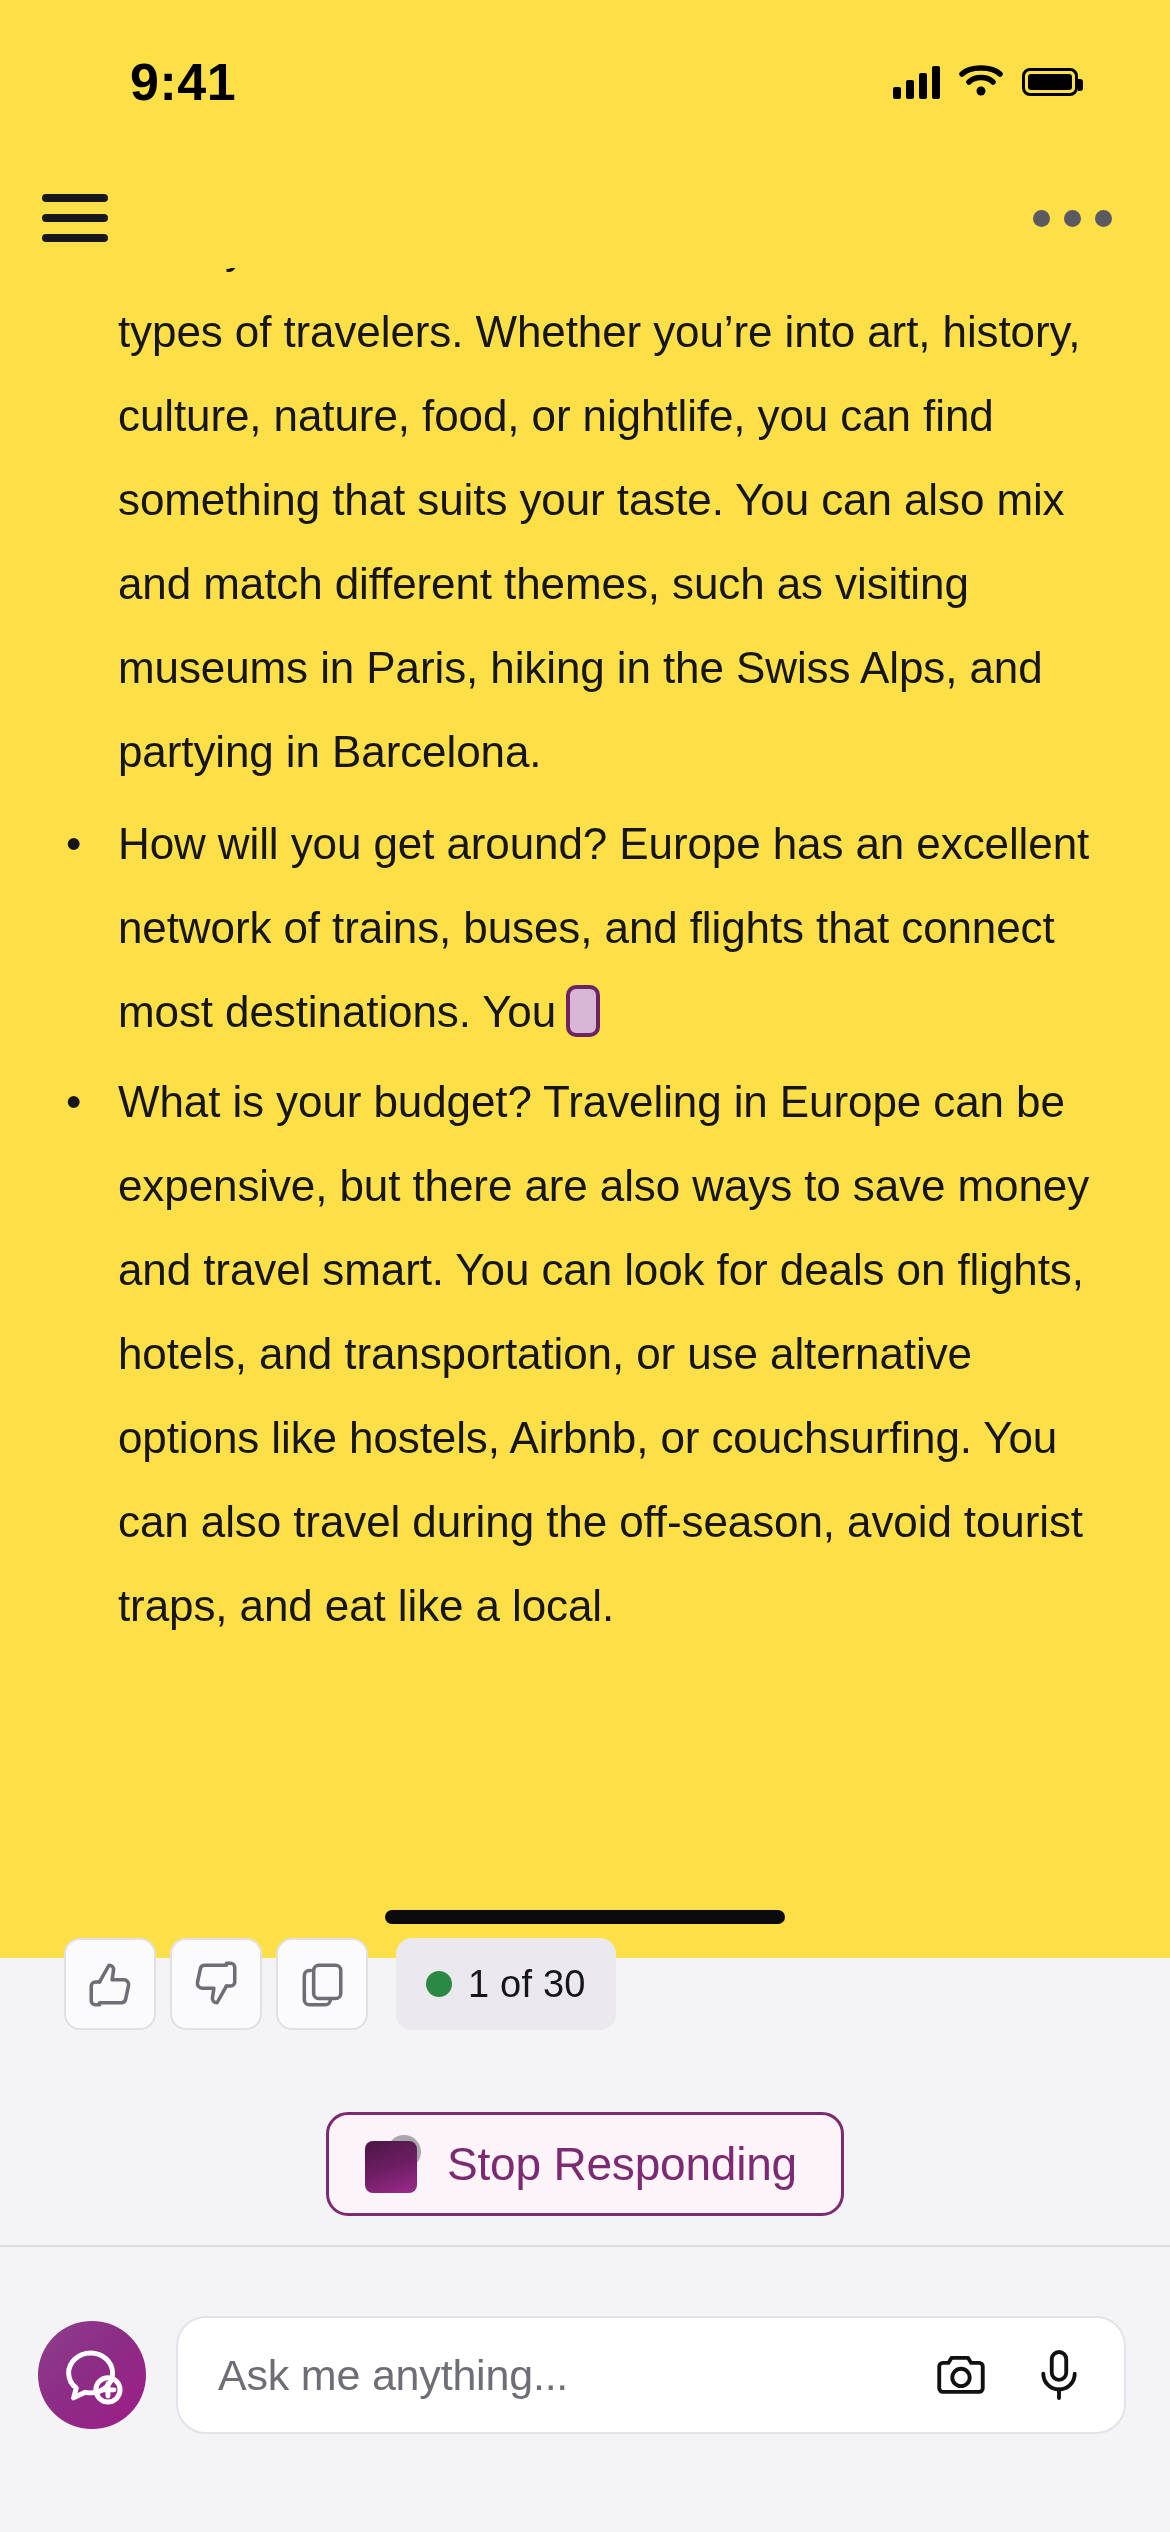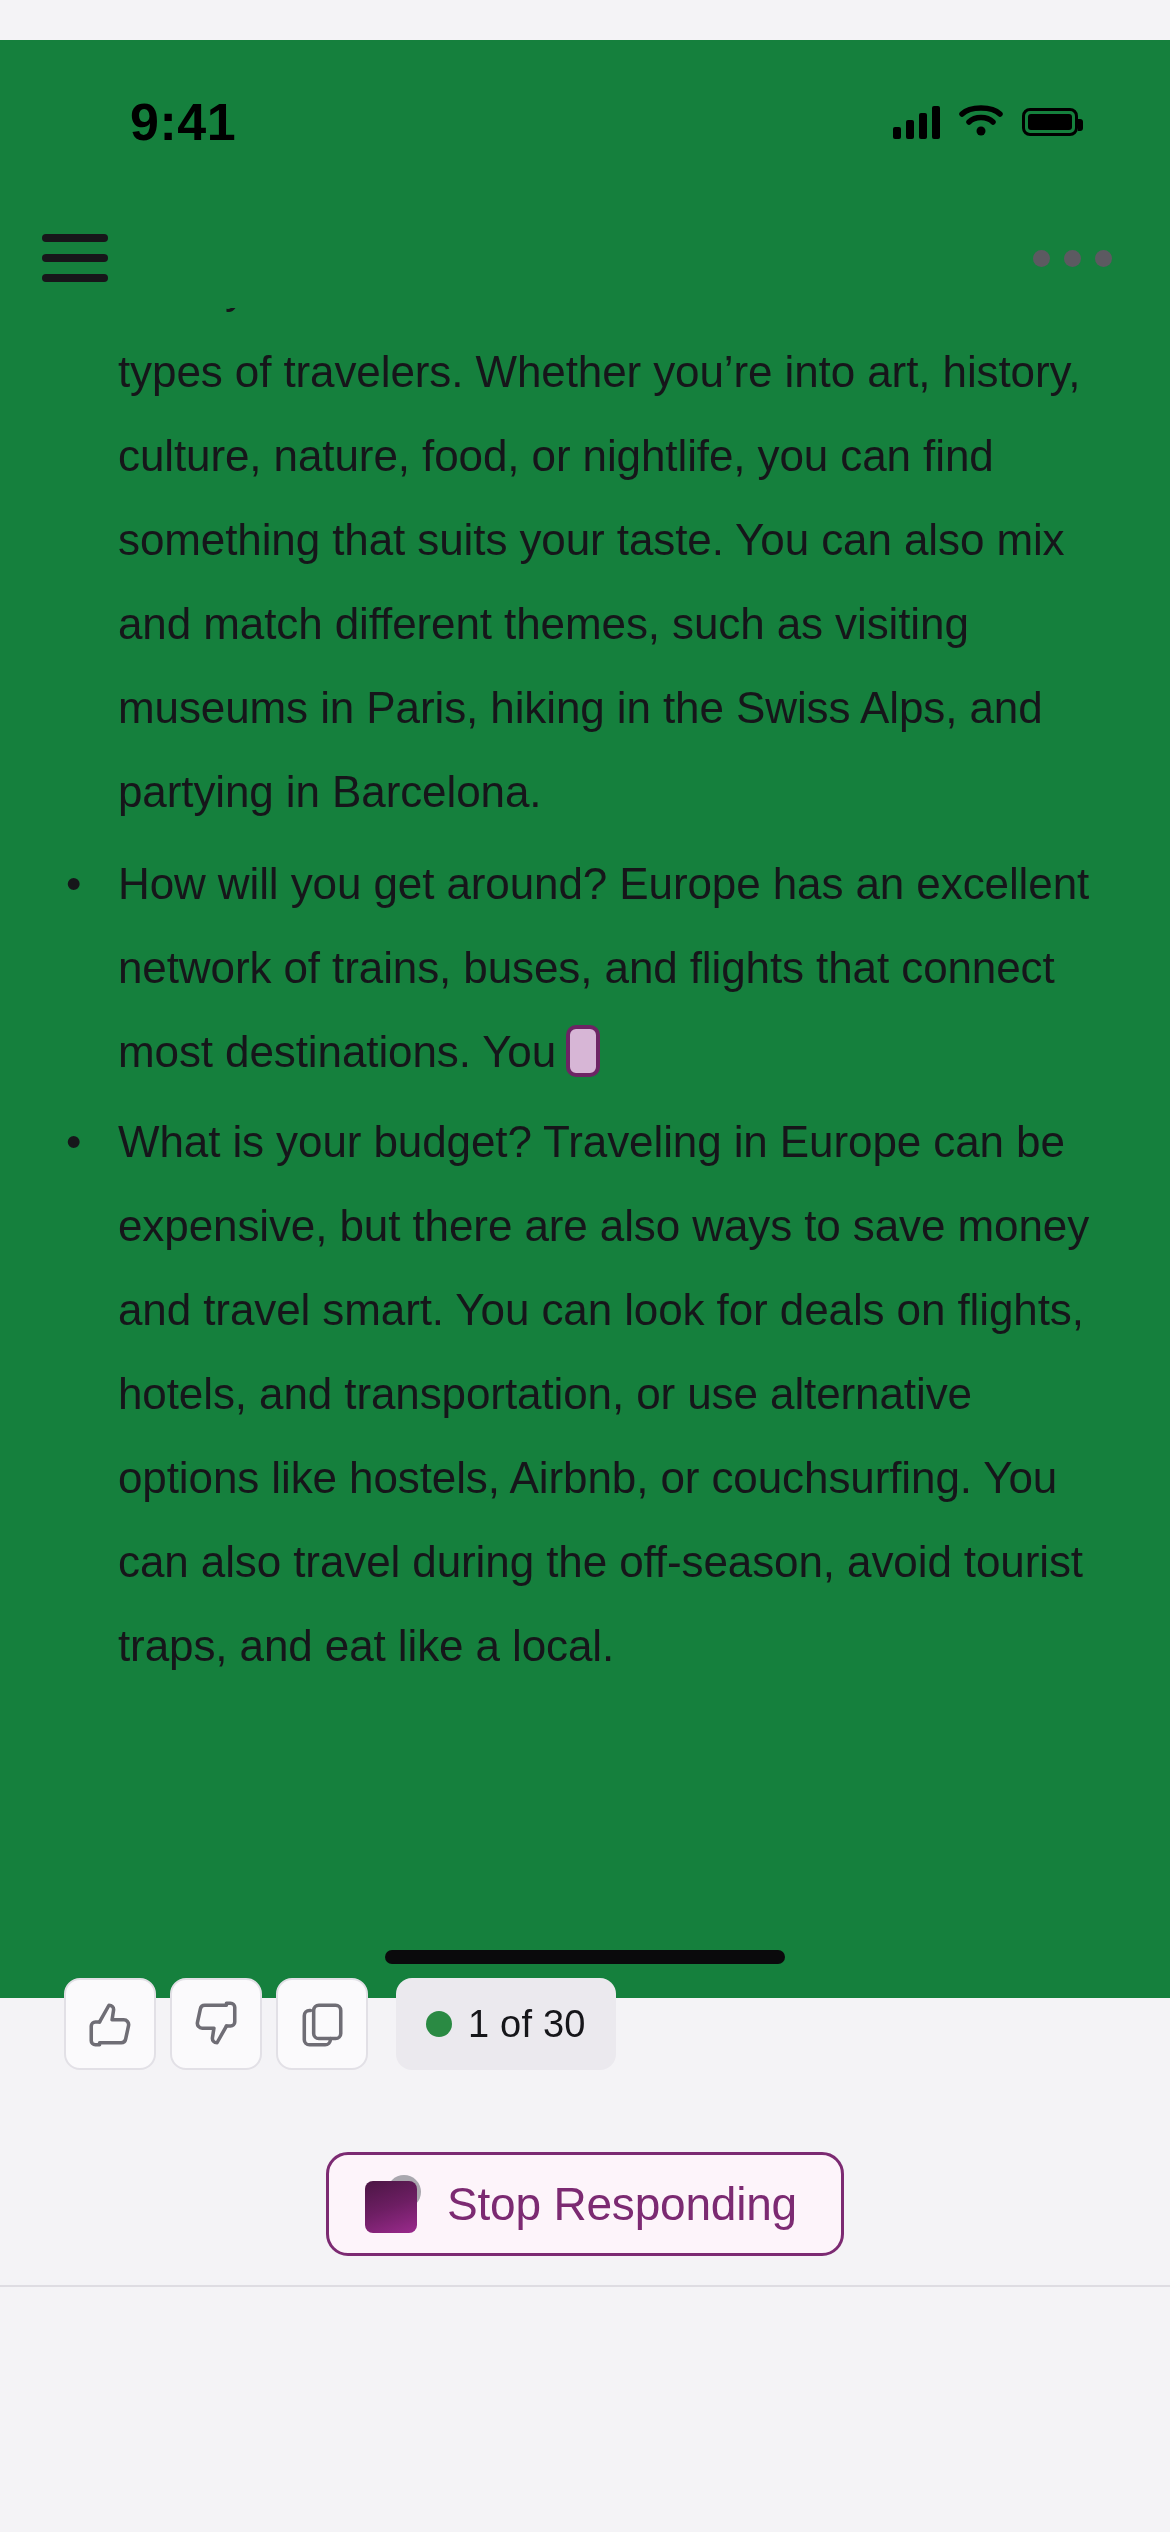--- a/index.html
+++ b/index.html
@@ -2,21 +2,21 @@
 <html><head>
 <meta charset="utf-8">
 <style>
   * { margin:0; padding:0; box-sizing:border-box; }
   html, body {
     width:1170px; height:2532px;
     background:#f4f3f6;
     font-family:"Liberation Sans", sans-serif;
     overflow:hidden;
   }
-  .phone { position:relative; width:1170px; height:1958px; background:#15803d;margin-top:40px; }
+  .phone { position:relative; width:1170px; height:1958px; background:#fde047; }
 
   
   .statusbar {
     position:absolute; top:0; left:0; width:1170px; height:150px;
     display:flex; align-items:center; justify-content:space-between;
     padding:0 92px 0 130px;
   }
   .status-time {
     font-size:52px; font-weight:700; color:#000; letter-spacing:0.5px;
     margin-top:14px;
@@ -226,16 +226,41 @@
       <span class="stop-icon">
         <span class="cr"></span>
           <span class="sq"></span>
       </span>
       <span class="stop-label">Stop Responding</span>
     </div>
   </div>
 
   <div class="divider"></div>
 
+  <div class="composer">
+    <div class="newchat">
+      <svg viewBox="0 0 24 24" fill="none" stroke="#ffffff" stroke-width="1.8" stroke-linecap="round" stroke-linejoin="round">
+        <path d="M19.5 11.3c0 4-3.6 7.2-8 7.2a9 9 0 0 1-2-.2l-4.2 2 1-3.6A6.9 6.9 0 0 1 3.5 11.3c0-4 3.6-7.3 8-7.3s8 3.3 8 7.3z"></path>
+        <circle cx="17.8" cy="17.4" r="4.4" fill="none"></circle>
+        <path d="M17.8 15.2v4.4M15.6 17.4h4.4"></path>
+      </svg>
+    </div>
+    <div class="inputbar">
+      <div class="input-placeholder">Ask me anything...</div>
+      <div class="icon-btn">
+        <svg viewBox="0 0 24 24" fill="none" stroke="#111" stroke-width="1.6" stroke-linecap="round" stroke-linejoin="round">
+          <path d="M3 8.5A1.5 1.5 0 0 1 4.5 7h2.3l1.3-2.1h6.8L16.2 7h3.3A1.5 1.5 0 0 1 21 8.5v9A1.5 1.5 0 0 1 19.5 19h-15A1.5 1.5 0 0 1 3 17.5z"></path>
+          <circle cx="12" cy="13" r="3.6"></circle>
+        </svg>
+      </div>
+      <div class="icon-btn">
+        <svg viewBox="0 0 24 24" fill="none" stroke="#111" stroke-width="1.6" stroke-linecap="round" stroke-linejoin="round">
+          <rect x="9" y="2.5" width="6" height="11.5" rx="3"></rect>
+          <path d="M5.5 11.5a6.5 6.5 0 0 0 13 0"></path>
+          <path d="M12 18v3.5"></path>
+        </svg>
+      </div>
+    </div>
+  </div>
 
   <div class="home-indicator"></div>
 
 </div>
 
 </body></html>

